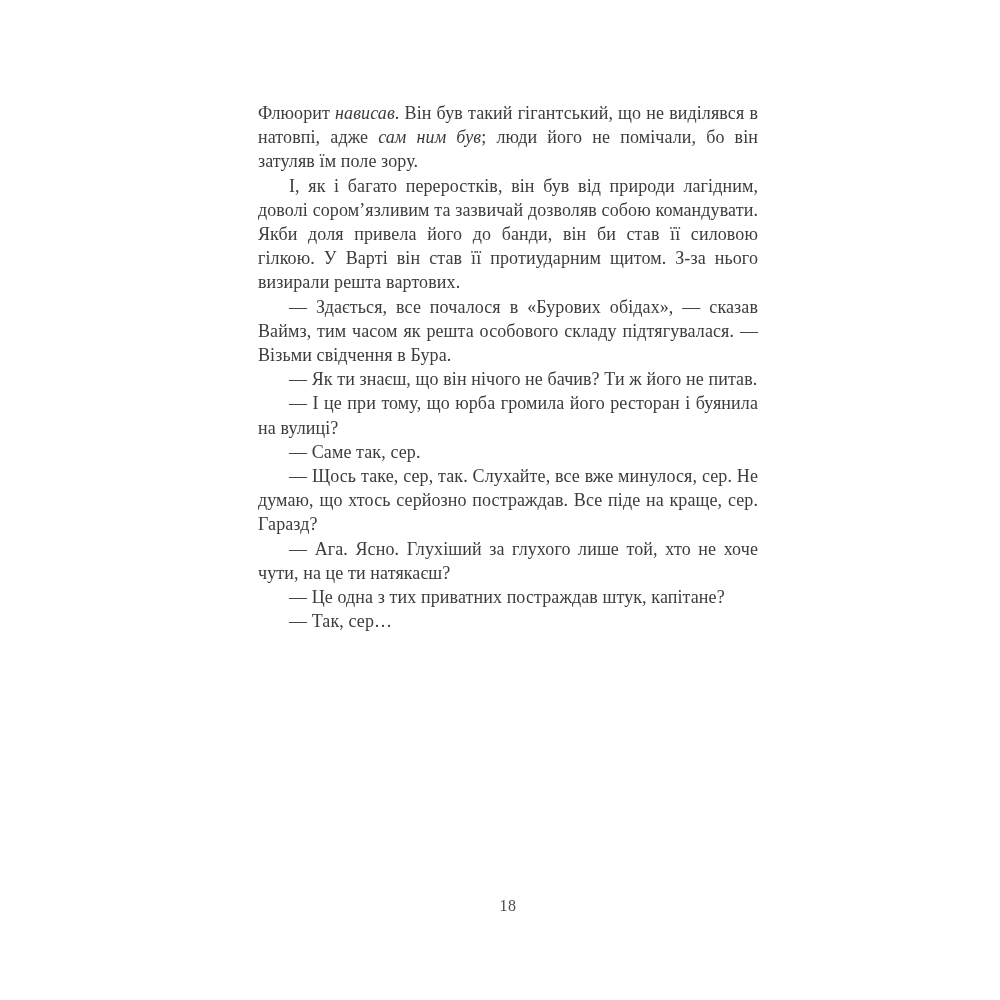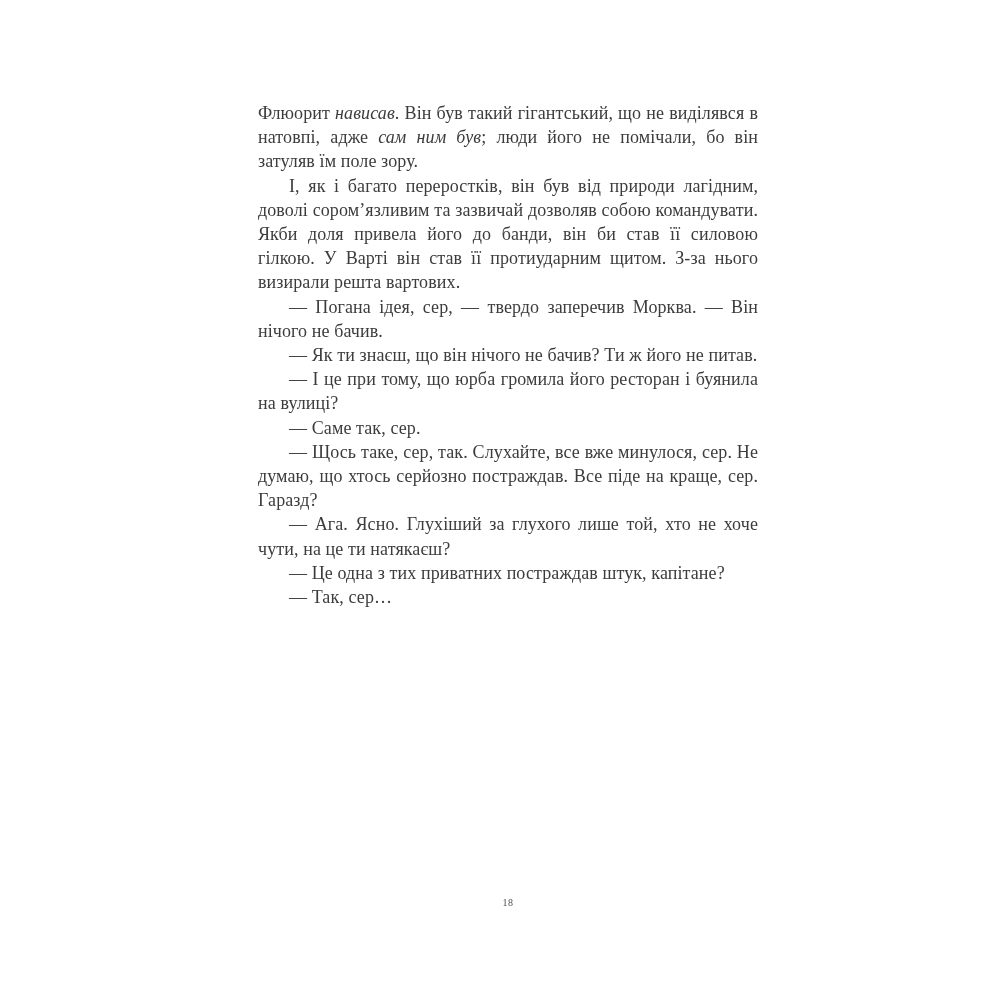--- a/index.html
+++ b/index.html
@@ -36,33 +36,33 @@
   }
   .para em {
     font-style: italic;
   }
   .page-number {
     position: absolute;
     left: 258px;
     top: 897px;
     width: 500px;
     text-align: center;
-    font-size: 10px;
+    font-size: 16px;
     color: #4d4d4d;
     letter-spacing: 0.5px;
   }
 </style>
 </head>
 <body>
 
 <div class="page">
   <div class="text-block">
       <p class="para"><span>Флюорит </span><em>нависав</em><span>. Він був такий гігантський, що не виділявся в натовпі, адже </span><em>сам ним був</em><span>; люди його не помічали, бо він затуляв їм поле зору.</span></p>
       <p class="para indent"><span>І, як і багато переростків, він був від природи лагідним, доволі сором’язливим та зазвичай дозволяв собою командувати. Якби доля привела його до банди, він би став її силовою гілкою. У Варті він став її протиударним щитом. З-за нього визирали решта вартових.</span></p>
-      <p class="para indent"><span>— Погана ідея, сер, — твердо заперечив Морква. — Він нічого не бачив.</span></p>
+      <p class="para indent"><span>— Здається, все почалося в «Бурових обідах», — сказав Ваймз, тим часом як решта особового складу підтягувалася. — Візьми свідчення в Бура.</span></p>
       <p class="para indent"><span>— Як ти знаєш, що він нічого не бачив? Ти ж його не питав.</span></p>
       <p class="para indent"><span>— І це при тому, що юрба громила його ресторан і буянила на вулиці?</span></p>
       <p class="para indent"><span>— Саме так, сер.</span></p>
       <p class="para indent"><span>— Щось таке, сер, так. Слухайте, все вже минулося, сер. Не думаю, що хтось серйозно постраждав. Все піде на краще, сер. Гаразд?</span></p>
       <p class="para indent"><span>— Ага. Ясно. Глухіший за глухого лише той, хто не хоче чути, на це ти натякаєш?</span></p>
       <p class="para indent"><span>— Це одна з тих приватних постраждав штук, капітане?</span></p>
       <p class="para indent"><span>— Так, сер…</span></p>
     </div>
   <div class="page-number">18</div>
 </div>

